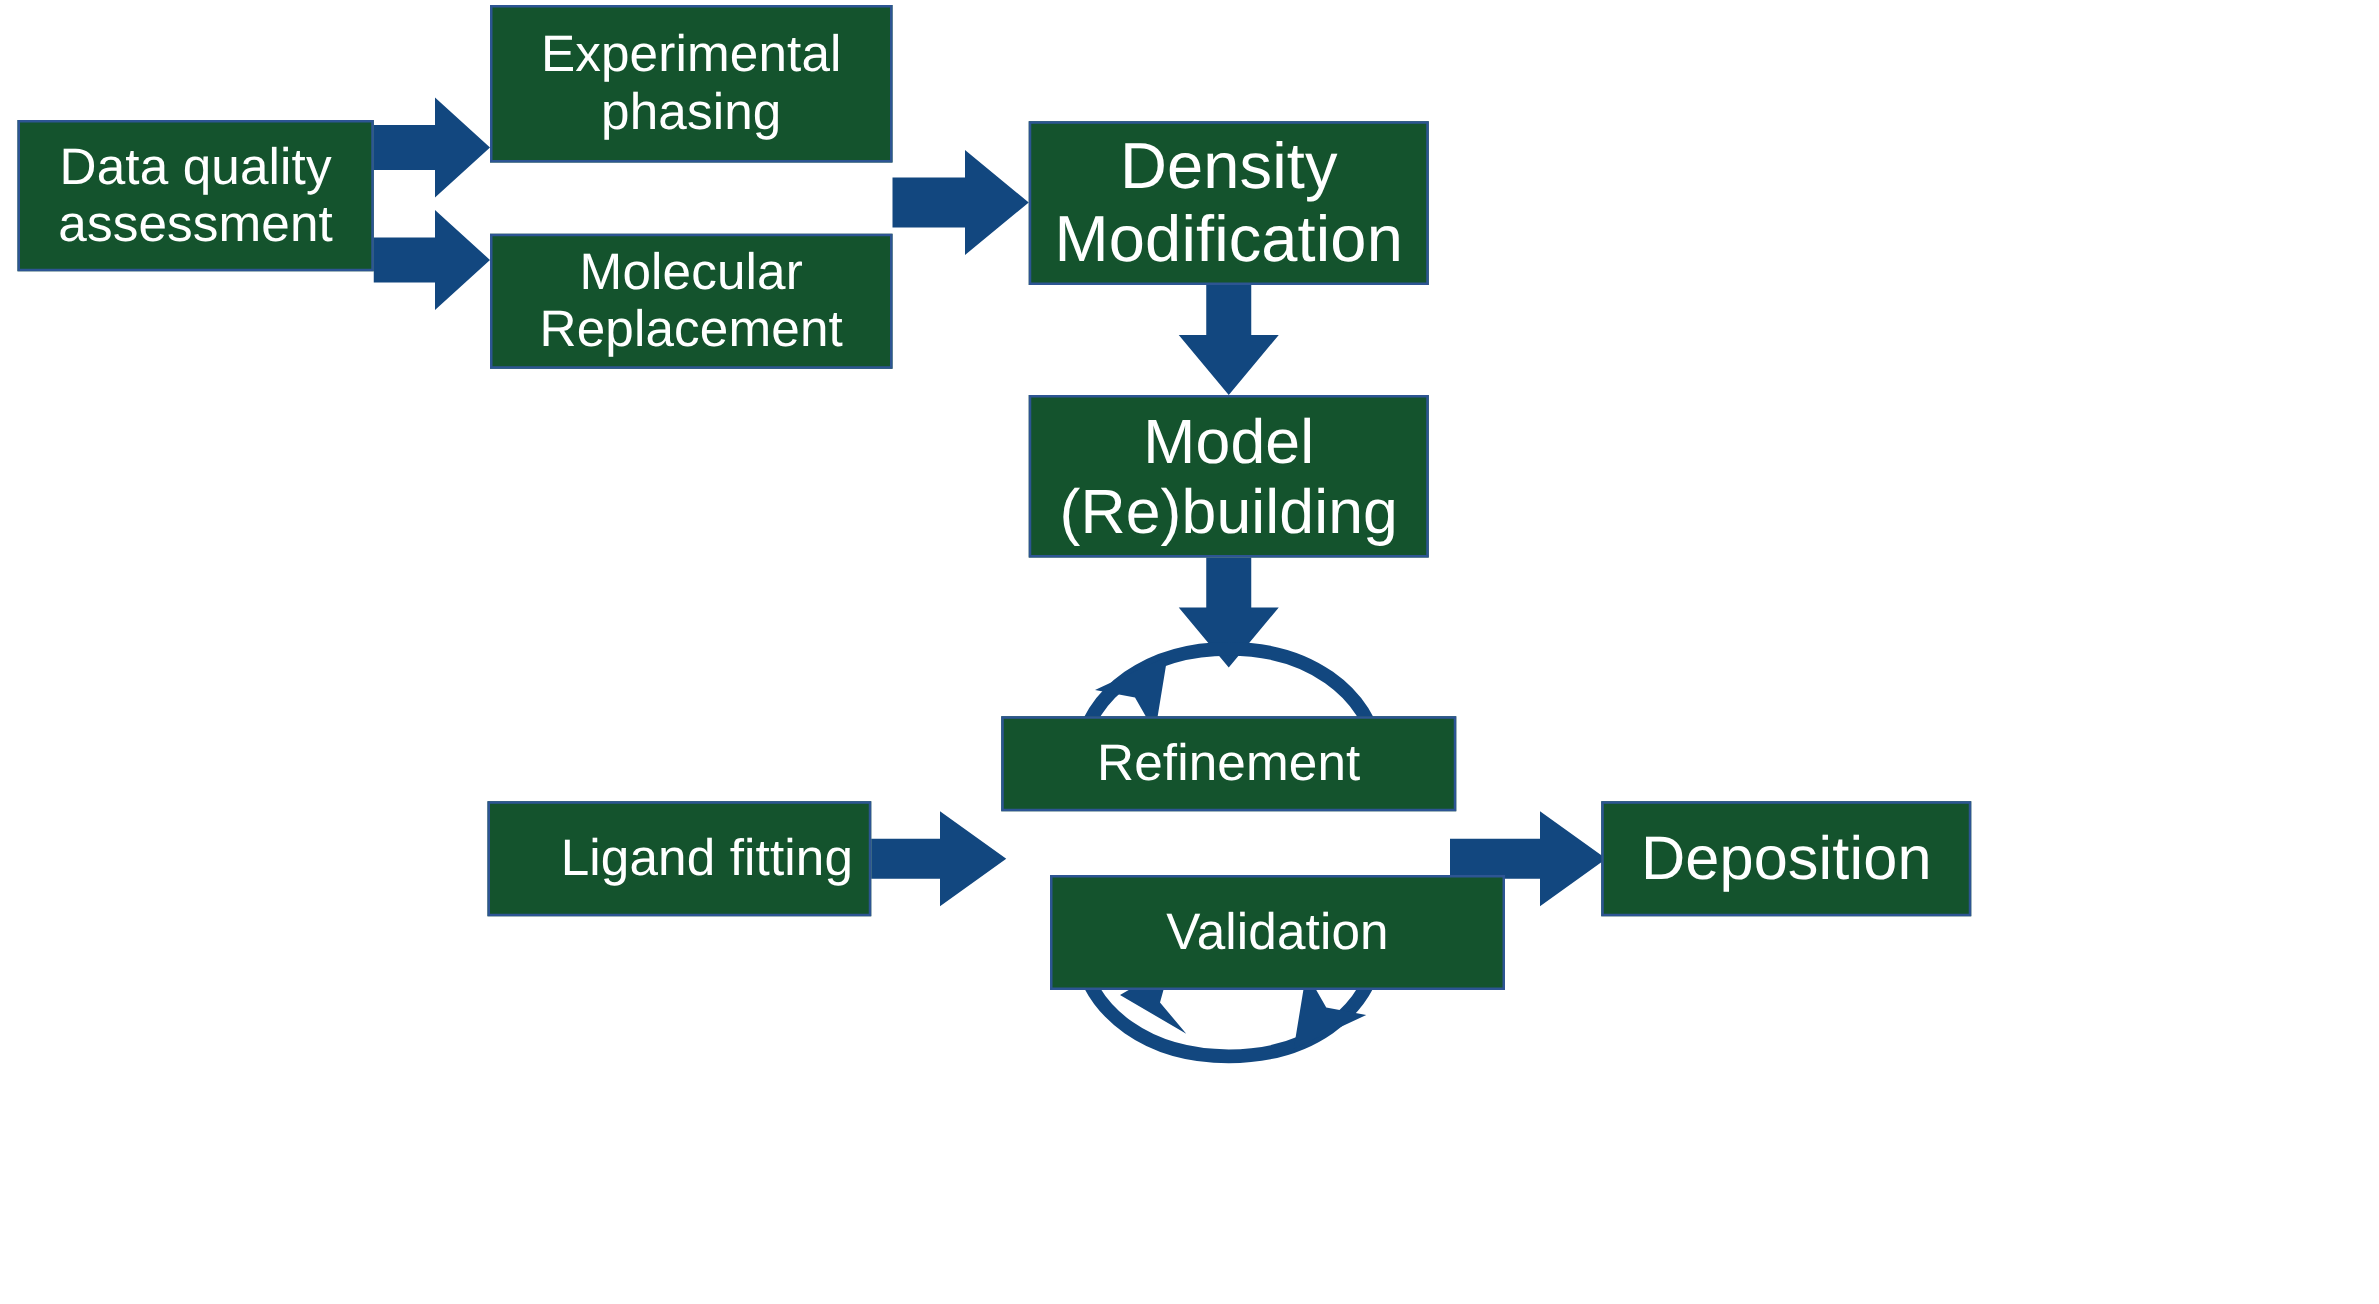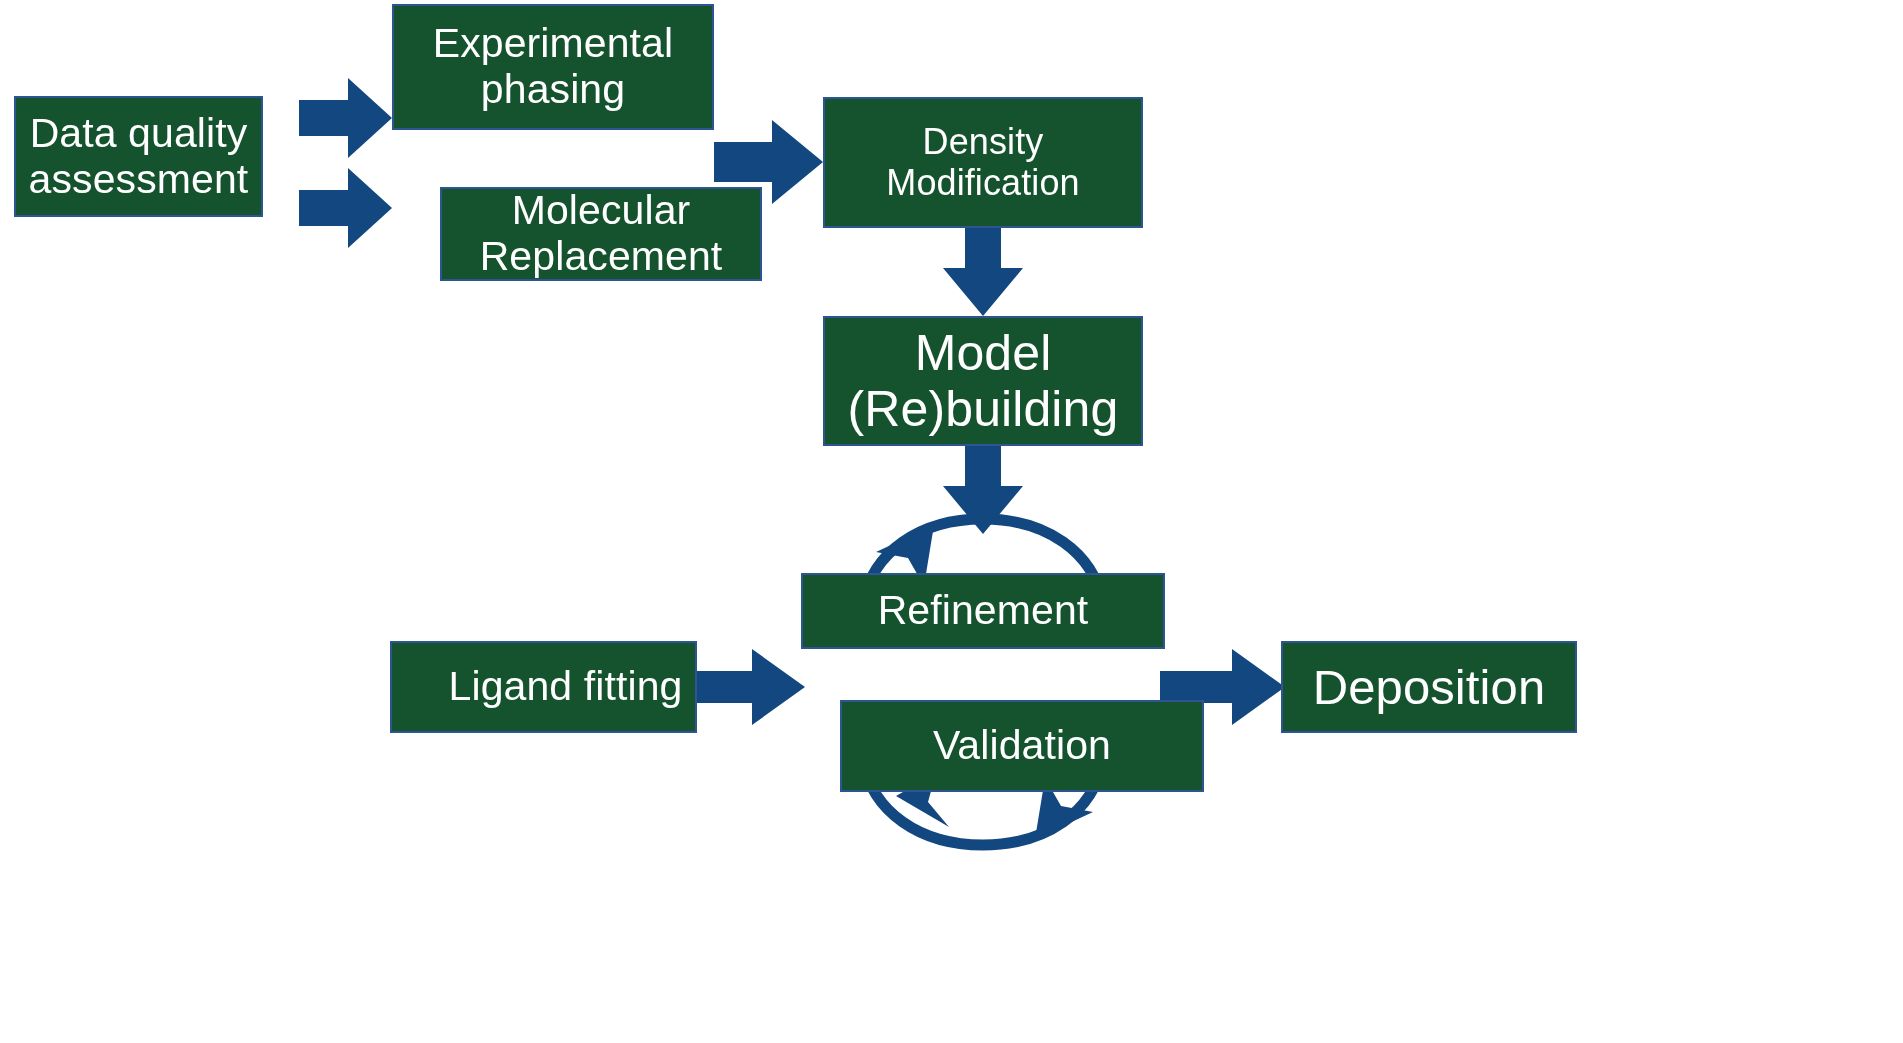--- a/index.html
+++ b/index.html
@@ -36,24 +36,24 @@
     align-items: center;
     justify-content: center;
     text-align: center;
     line-height: 1.12;
     font-weight: 400;
     letter-spacing: 0.1px;
     white-space: pre-line;
     z-index: 5;
   }
   
-  #node-data-quality      { left: 14px;   top: 96px;  width: 249px; height: 121px; font-size: 41px; }
+  #node-data-quality      { left: 14px;   top: 96px;  width: 285px; height: 121px; font-size: 41px; }
   #node-experimental      { left: 392px;  top: 4px;   width: 322px; height: 126px; font-size: 41px; }
-  #node-molecular         { left: 392px;  top: 187px; width: 322px; height: 94px; font-size: 41px; margin-left: 48px; }
-  #node-density           { left: 823px;  top: 97px;  width: 320px; height: 131px; font-size: 36px; }
+  #node-molecular         { left: 392px;  top: 187px; width: 322px; height: 108px; font-size: 41px; }
+  #node-density           { left: 823px;  top: 97px;  width: 320px; height: 131px; font-size: 52px; }
   #node-model             { left: 823px;  top: 316px; width: 320px; height: 130px; font-size: 50px; }
   #node-refinement        { left: 801px;  top: 573px; width: 364px; height: 76px;  font-size: 41px; z-index: 7; }
   #node-validation        { left: 840px;  top: 700px; width: 364px; height: 92px;  font-size: 41px; z-index: 7; }
   #node-ligand            { left: 390px;  top: 641px; width: 307px; height: 92px;  font-size: 41px; padding-left: 44px; }
   #node-deposition        { left: 1281px; top: 641px; width: 296px; height: 92px;  font-size: 49px; }
 </style>
 </head>
 <body>
 
 <div id="canvas">

